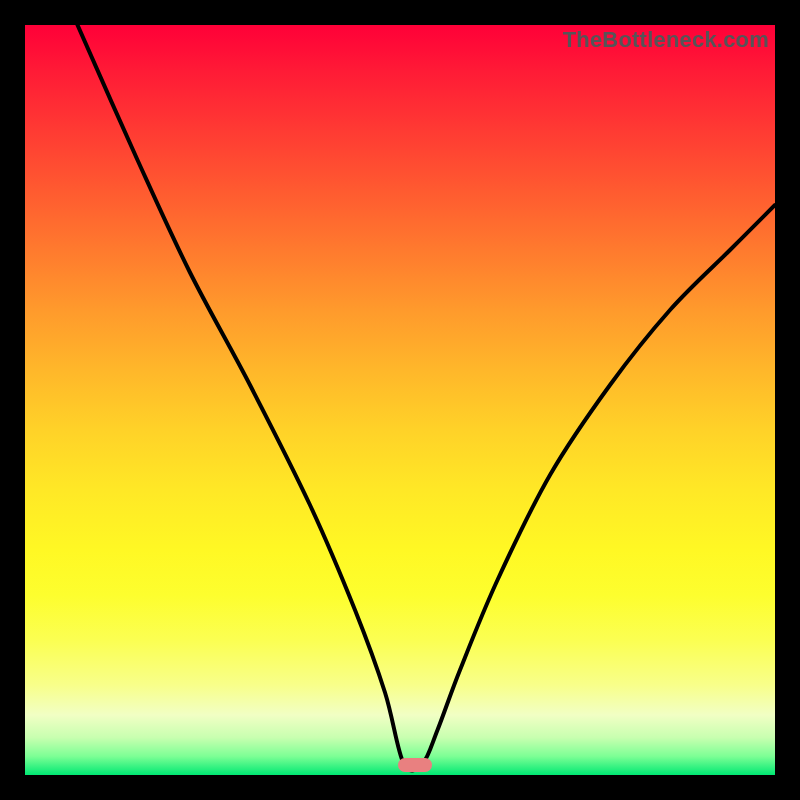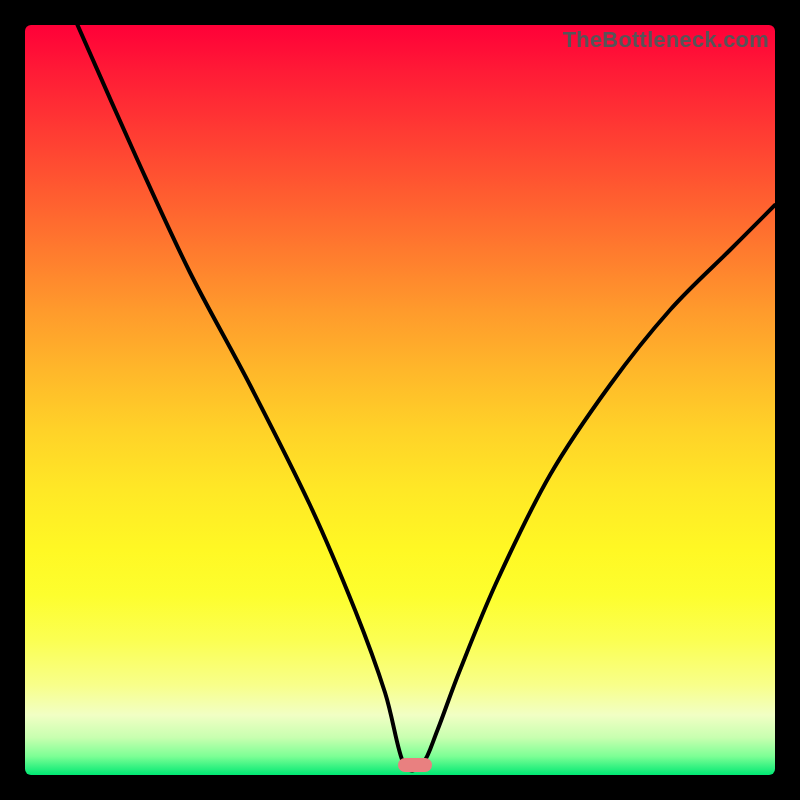--- a/index.html
+++ b/index.html
@@ -35,21 +35,20 @@
       #ffe826 62%,
       #fff824 70%,
       #fdfe2e 76%,
       #fbff52 82%,
       #f8ff8a 88%,
       #f1ffc4 92%,
       #c8ffb0 95%,
       #7dff95 97.5%,
       #00e873 100%
     );
-    border-radius: 6px;
   }
   .watermark {
     position: absolute;
     top: 2px;
     right: 6px;
     color: #555558;
     font-size: 22px;
     font-weight: 600;
     letter-spacing: 0.2px;
     z-index: 5;

